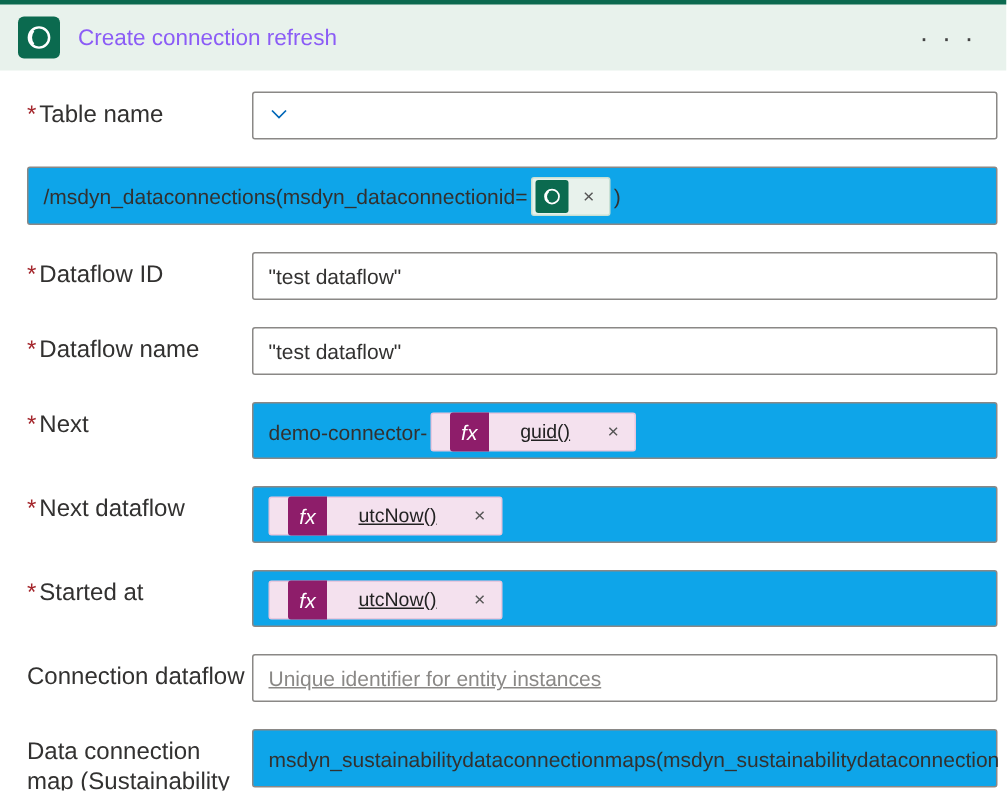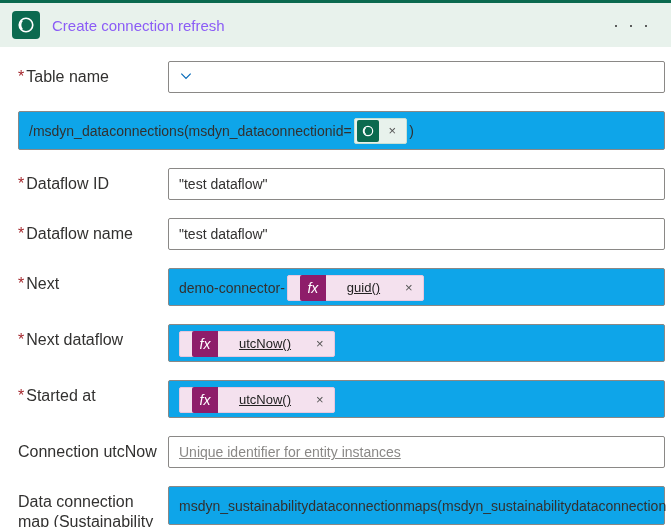--- a/index.html
+++ b/index.html
@@ -168,21 +168,21 @@
         <span class="fx-token">
           <span class="fx-badge">fx</span>
           <span class="fx-label">utcNow()</span>
           <span class="x">×</span>
         </span>
       </div>
     </div>
   </div>
 
   <div class="row">
-    <div class="label-col"><span>Connection utcNow</span></div>
+    <div class="label-col"><span>Connection dataflow</span></div>
     <div class="field-col">
       <div class="text-box">
         <span class="placeholder">Unique identifier for entity instances</span>
       </div>
     </div>
   </div>
 
   <div class="row">
     <div class="label-col"><span>Data connection map (Sustainability data</span></div>
     <div class="field-col">

